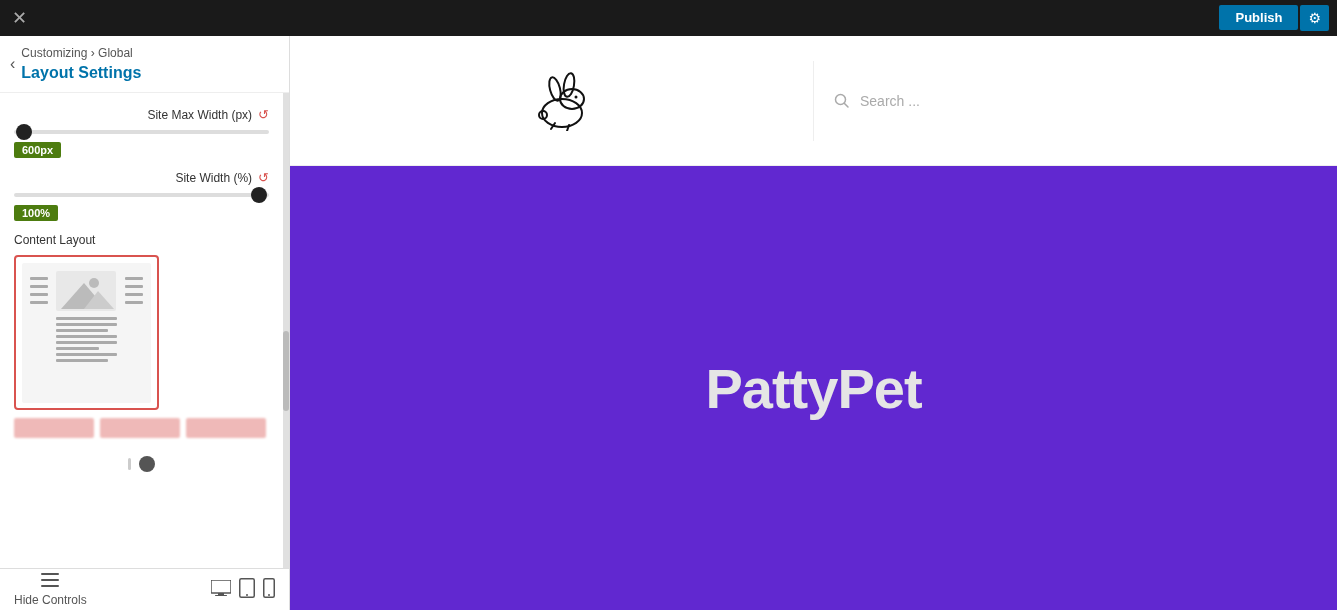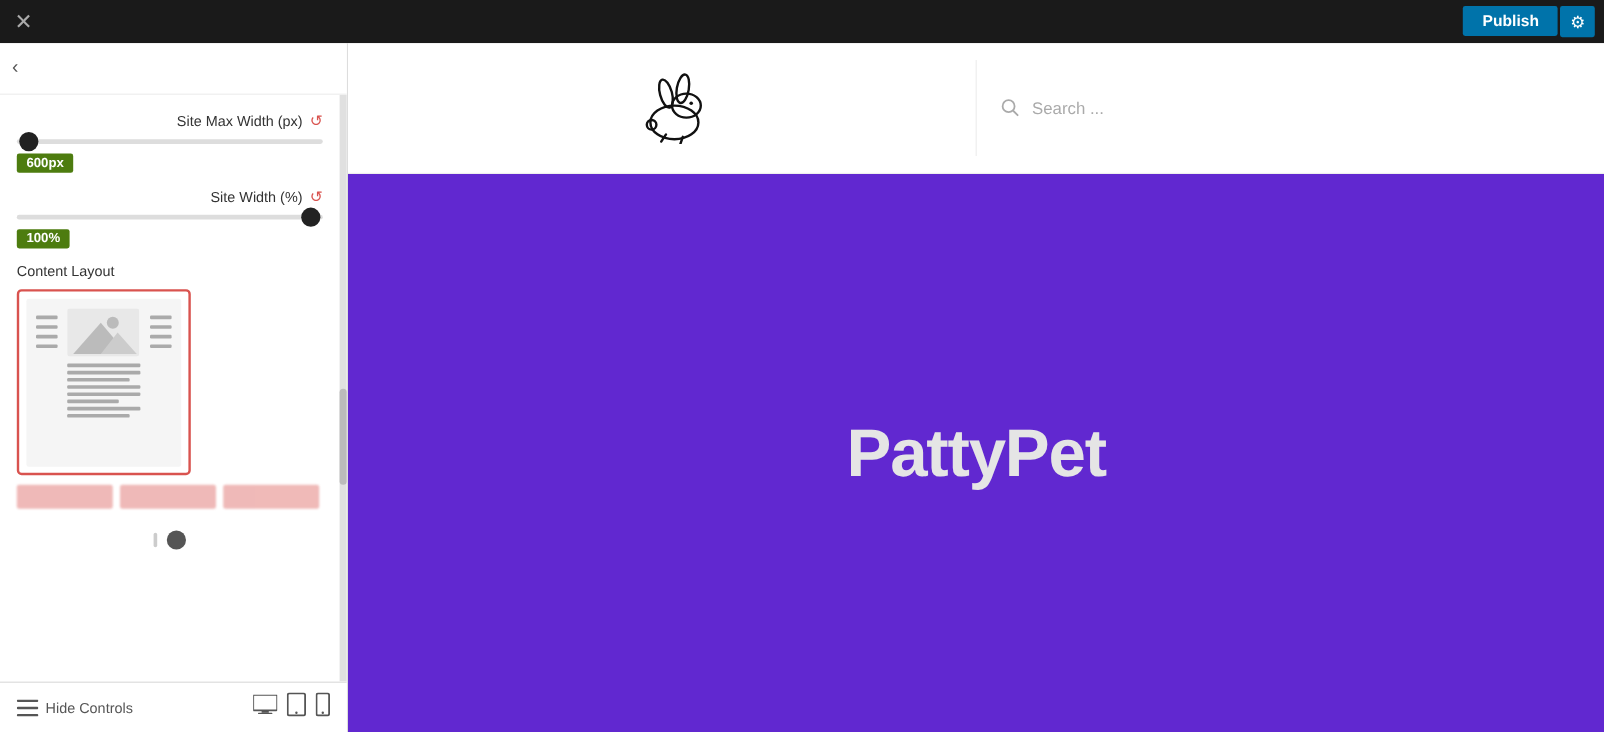--- a/index.html
+++ b/index.html
@@ -231,20 +231,21 @@
     }
     .hide-controls-btn {
       background: none;
       border: none;
       cursor: pointer;
       font-size: 12px;
       color: #555;
       display: flex;
       align-items: center;
       gap: 6px;
+      flex-direction: column;
     }
     .footer-icons { display: flex; align-items: center; gap: 8px; }
     .footer-icon-btn {
       background: none;
       border: none;
       cursor: pointer;
       color: #555;
       font-size: 16px;
     }
 
@@ -266,21 +267,21 @@
     
     .preview {
       flex: 1;
       display: flex;
       flex-direction: column;
       overflow: hidden;
       background: #fff;
     }
 
     .preview-header {
-      height: 109px;
+      height: 130px;
       background: #fff;
       border-bottom: 1px solid #eee;
       display: flex;
       align-items: center;
       padding: 0 40px;
       gap: 0;
     }
 
     .preview-logo-area {
       flex: 1;
@@ -353,20 +354,28 @@
 
 <div class="main">
 
   <div class="sidebar">
 
     <div class="sidebar-header">
       <div class="sidebar-header-row">
         <button class="back-btn">
           <span>‹</span>
         </button>
+        <div>
+          <div class="breadcrumb">
+            <span>Customizing</span>
+            <span> › </span>
+            <span>Global</span>
+          </div>
+          <div class="section-title">Layout Settings</div>
+        </div>
       </div>
     </div>
 
     <div style="display:flex; flex:1; overflow:hidden;">
       <div class="sidebar-content">
 
         
         <div class="control-label">
           <span>Site Max Width (px)</span>
           <span class="refresh-icon">↺</span>

